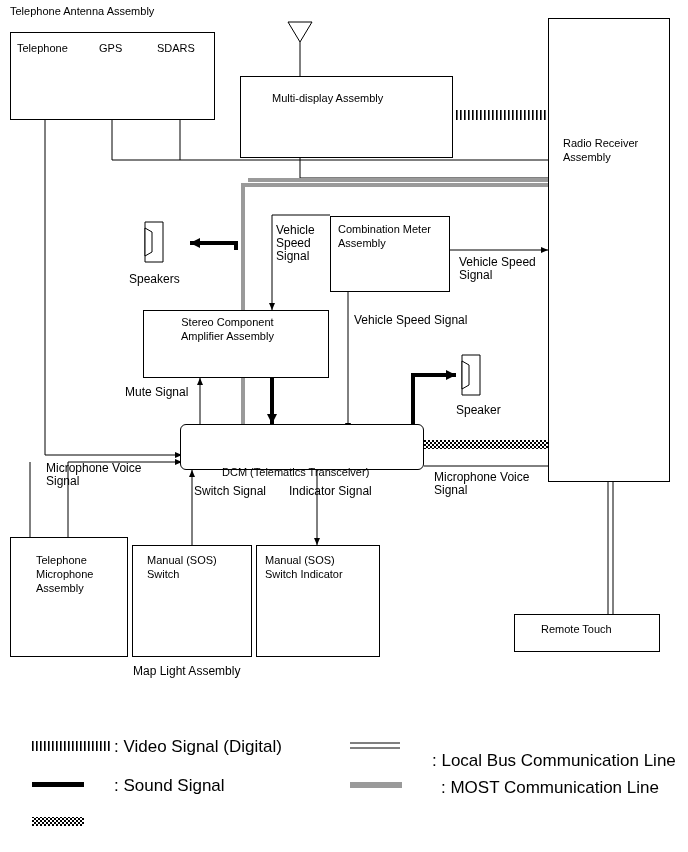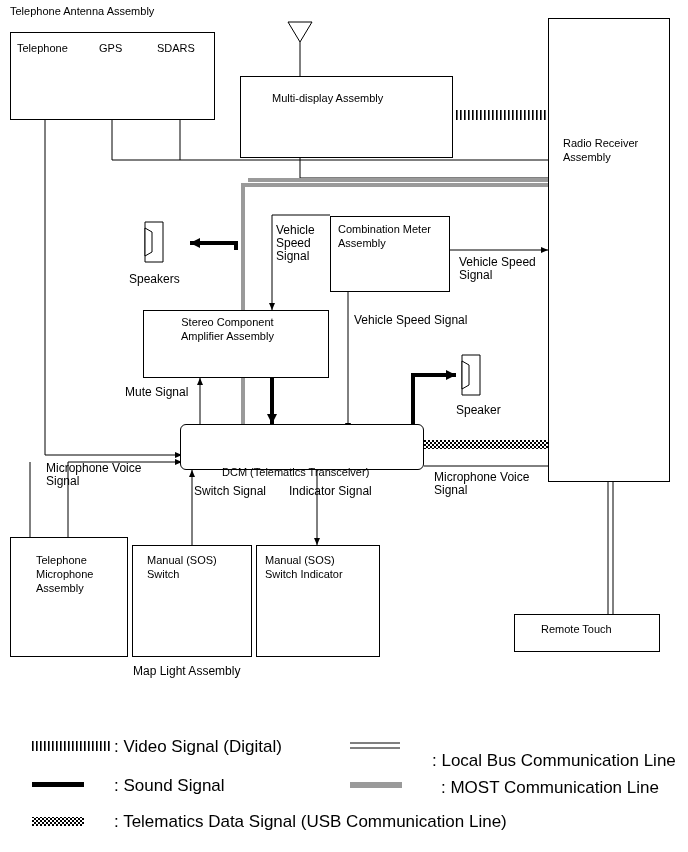--- a/index.html
+++ b/index.html
@@ -234,15 +234,14 @@
 
   <div class="lbl" style="left:194px;top:485px;">Switch Signal</div>
   <div class="lbl" style="left:289px;top:485px;">Indicator Signal</div>
 
   <div class="lbl" style="left:133px;top:665px;">Map Light Assembly</div>
 
   <div class="legend-text" style="left:90px;top:740px;">: Video Signal (Digital)</div>
   <div class="legend-text" style="left:408px;top:740px;margin-top:14px;">: Local Bus Communication Line</div>
   <div class="legend-text" style="left:90px;top:779px;">: Sound Signal</div>
   <div class="legend-text" style="left:408px;top:781px;margin-left:9px;">: MOST Communication Line</div>
-  <div class="legend-text" style="left:90px;top:815px;">: Telematics Data Signal (USB Communication Line)</div>
 
 </div>
 
 </body></html>

